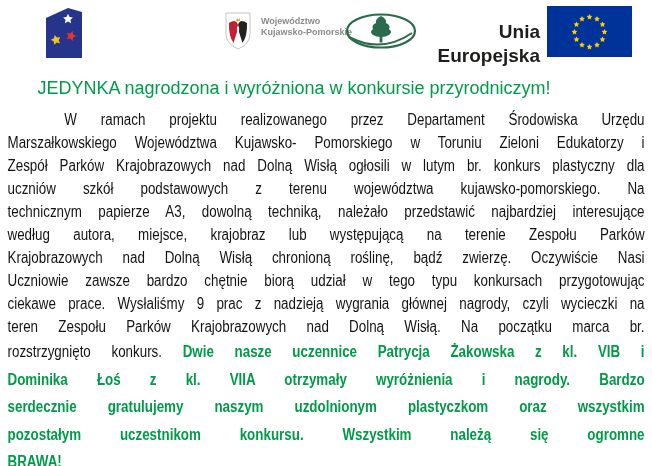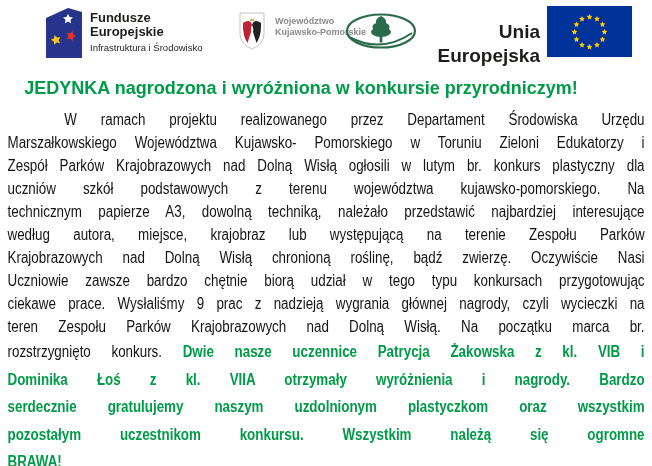--- a/index.html
+++ b/index.html
@@ -8,36 +8,36 @@
     font-family:"Liberation Sans", sans-serif; overflow:hidden; color:#141414;
   }
 
   
   .logo-strip { position:absolute; top:0; left:0; width:652px; height:66px; }
   .fe-group   { position:absolute; left:46px;  top:6px;  display:flex; }
   .fe-text    { margin-left:8px; padding-top:5px; }
   .fe-title   { font-size:13px; font-weight:bold; line-height:14px; color:#1d1d1b; }
   .fe-sub     { font-size:9.5px; color:#1d1d1b; margin-top:3px; }
 
-  .herb-group { position:absolute; left:239px; top:12px; display:flex; }
+  .herb-group { position:absolute; left:225px; top:12px; display:flex; }
   .herb-text  { margin-left:10px; padding-top:4px; font-size:9px; font-weight:600;
                 color:#8a8a8a; line-height:11px; }
 
   .parki-group{ position:absolute; left:345px; top:12px; }
 
   .ue-group   { position:absolute; left:425px; top:6px; display:flex; }
   .ue-text    { width:115px; text-align:right; padding-top:14px; }
   .ue-title   { font-size:19px; font-weight:bold; color:#1d1d1b; line-height:24px; }
   .ue-sub     { font-size:10.5px; color:#1d1d1b; margin-top:2px; }
   .ue-flag    { margin-left:7px; }
 
   
   .heading {
-    position:absolute; top:78px; left:7px; width:588px; text-align:center;
-    font-size:18px; font-weight:bold; color:#009B48; white-space:nowrap;
+    position:absolute; top:78px; left:0; width:588px; text-align:center;
+    font-size:18px; font-weight:normal; color:#009B48; white-space:nowrap;
   }
 
   
   .body-block {
     position:absolute; top:108px; left:0; width:780px;
     transform:scaleX(0.836); transform-origin:0 0;
   }
   .line {
     padding:0 9px; font-size:16px; line-height:23px; height:23px;
     text-align:justify; text-align-last:justify; overflow:hidden; color:#141414;
@@ -60,25 +60,20 @@
         <g fill="#ffffff">
           <path transform="translate(22,13) scale(5.2)" d="M0,-1 L0.294,-0.405 L0.951,-0.309 L0.476,0.155 L0.588,0.809 L0,0.5 L-0.588,0.809 L-0.476,0.155 L-0.951,-0.309 L-0.294,-0.405 Z"></path>
         </g>
         <g fill="#E8352C">
           <path transform="translate(25,30) scale(5.2) rotate(18)" d="M0,-1 L0.294,-0.405 L0.951,-0.309 L0.476,0.155 L0.588,0.809 L0,0.5 L-0.588,0.809 L-0.476,0.155 L-0.951,-0.309 L-0.294,-0.405 Z"></path>
         </g>
         <g fill="#F7C31E">
           <path transform="translate(10,34) scale(5.2) rotate(-15)" d="M0,-1 L0.294,-0.405 L0.951,-0.309 L0.476,0.155 L0.588,0.809 L0,0.5 L-0.588,0.809 L-0.476,0.155 L-0.951,-0.309 L-0.294,-0.405 Z"></path>
         </g>
       </svg>
-      <div class="fe-text">
-        <div class="fe-title">Fundusze</div>
-        <div class="fe-title">Europejskie</div>
-        <div class="fe-sub">Infrastruktura i Środowisko</div>
-      </div>
     </div>
 
     <div class="herb-group">
       <svg width="26" height="38" viewBox="0 0 26 38">
         <path d="M1,1 H25 V22 Q25,32 13,37 Q1,32 1,22 Z" fill="#ffffff" stroke="#b5b5b5" stroke-width="0.8"></path>
         <path d="M11,9 l1.2,-3 1,2.2 1,-2.2 1.2,3 z" fill="#D9A520"></path>
         <path d="M4,11 q7,-5 9,2 q-2,3 -1,7 l-3.5,11 q-5,-7 -4.5,-20" fill="#C22033"></path>
         <path d="M22,11 q-7,-5 -9,2 q2,3 1,7 l3.5,11 q5,-7 4.5,-20" fill="#222222"></path>
       </svg>
       <div class="herb-text">

